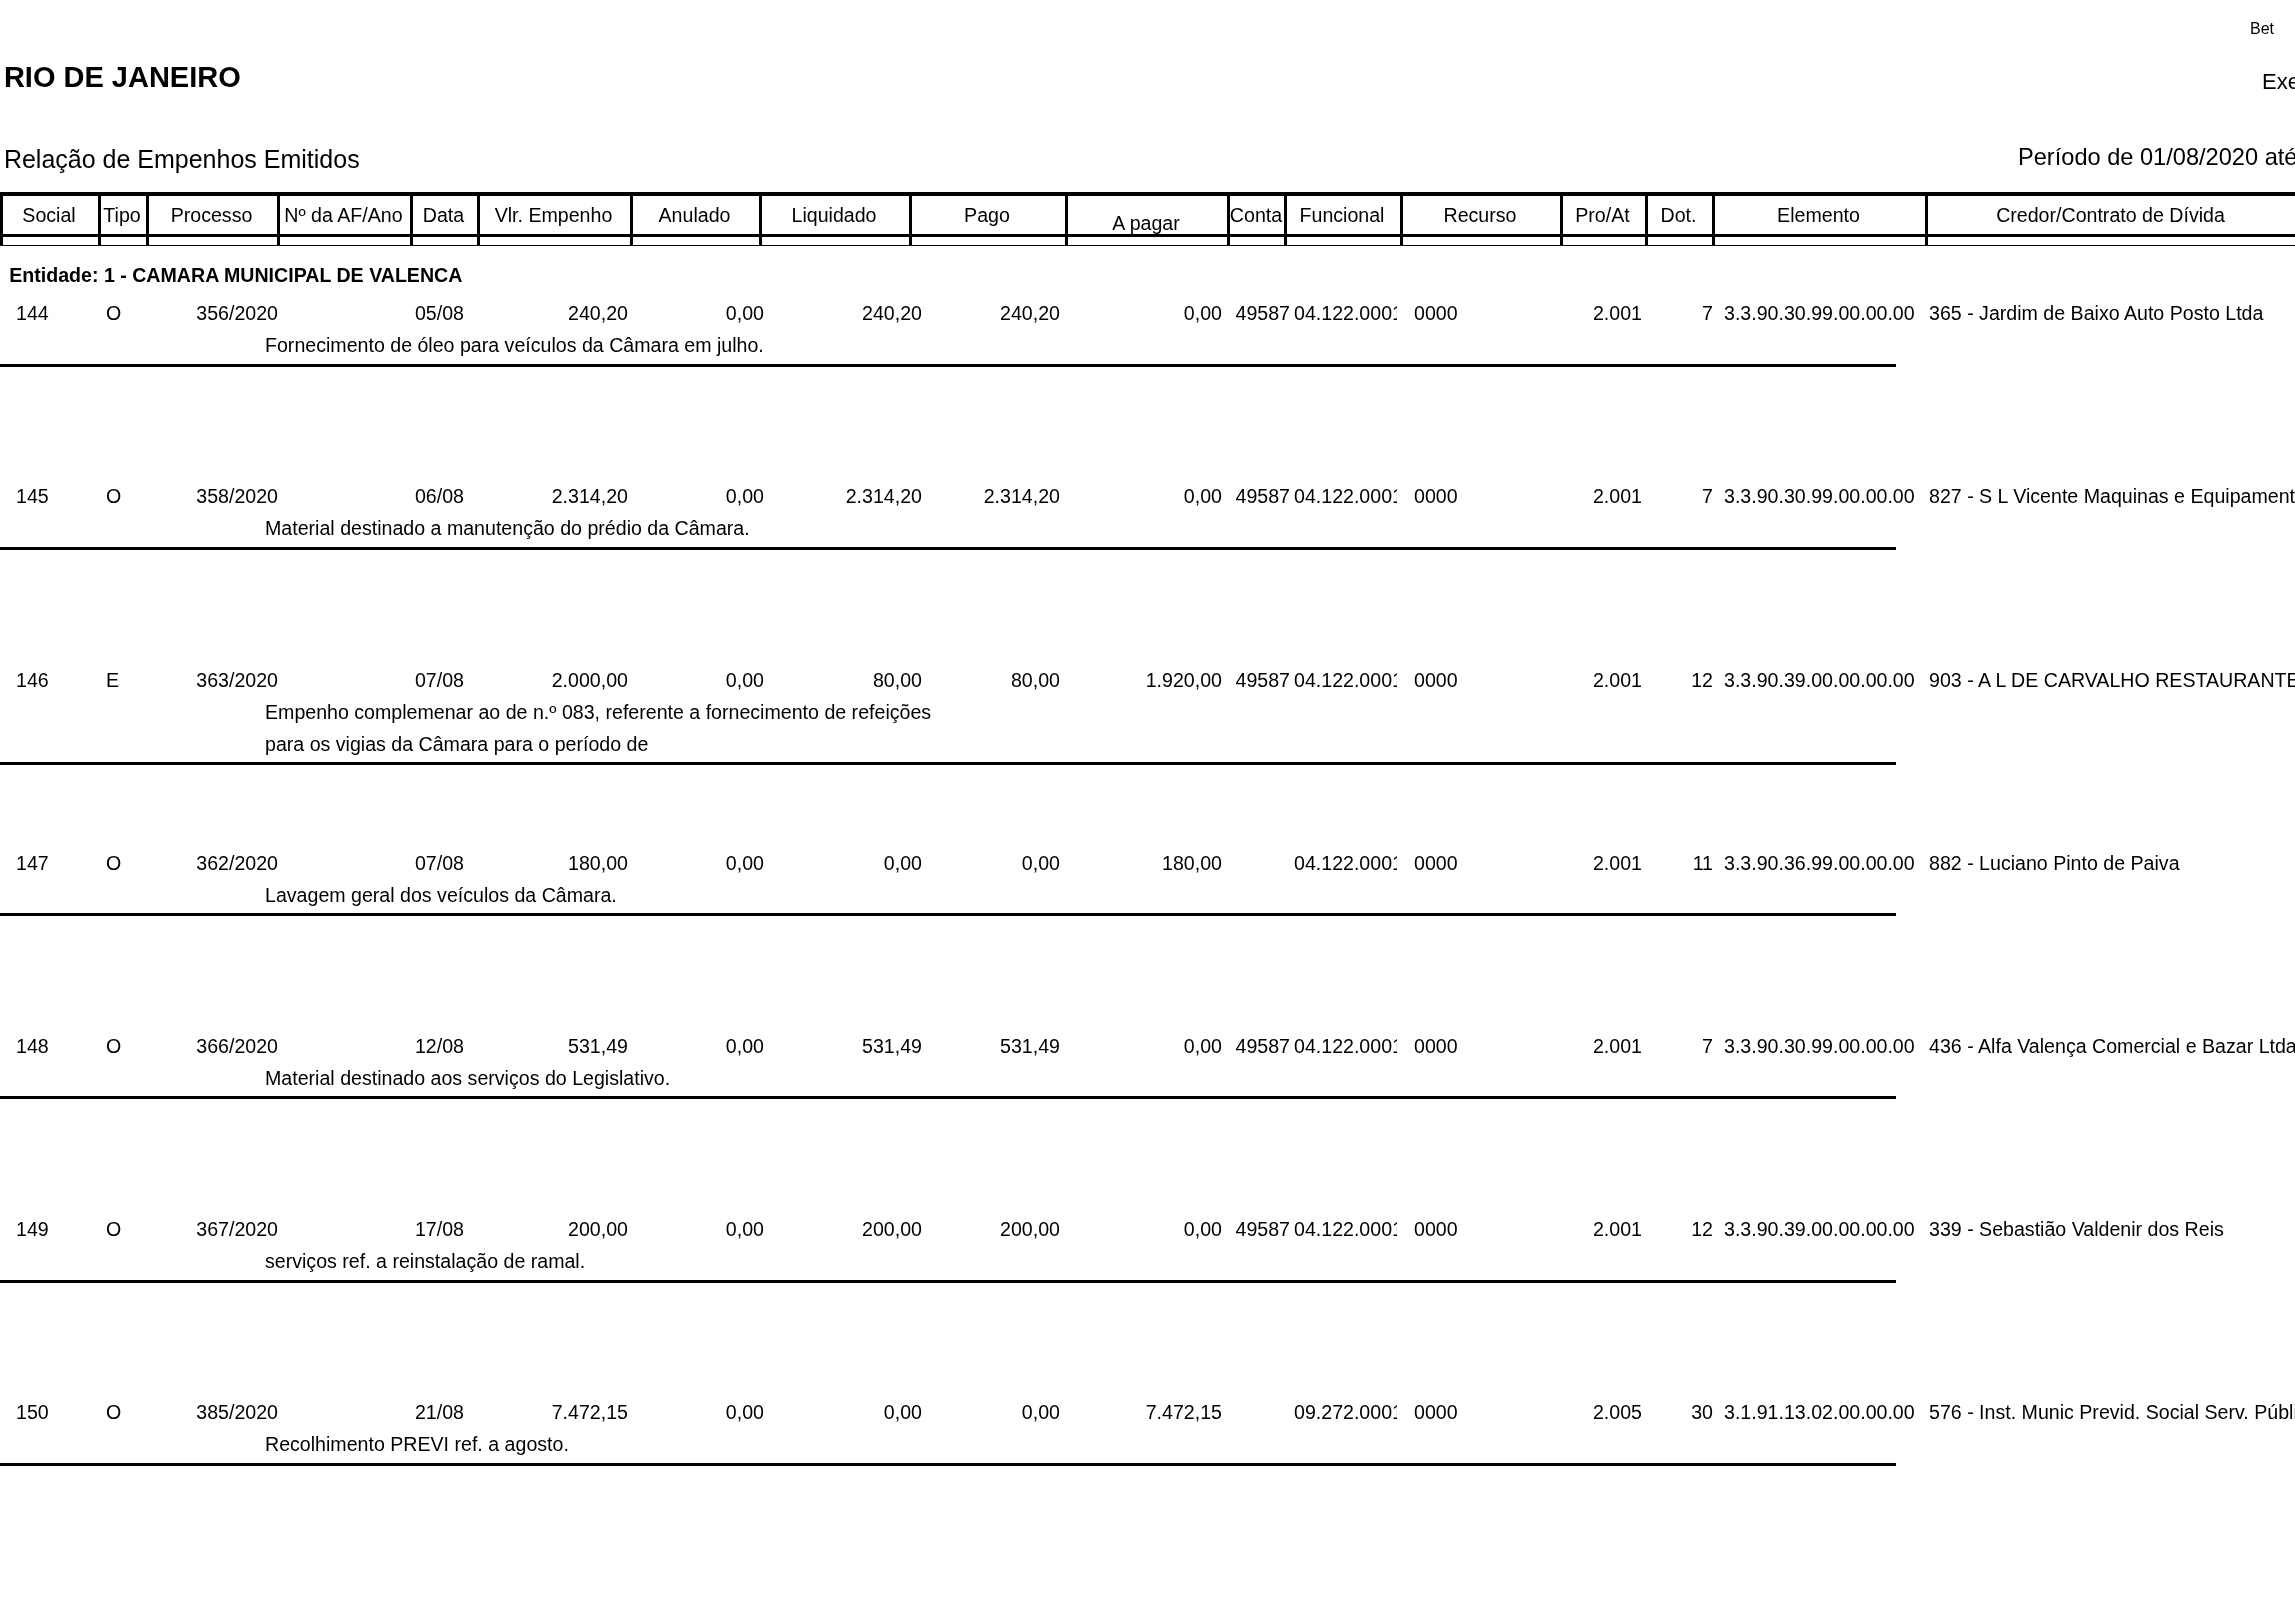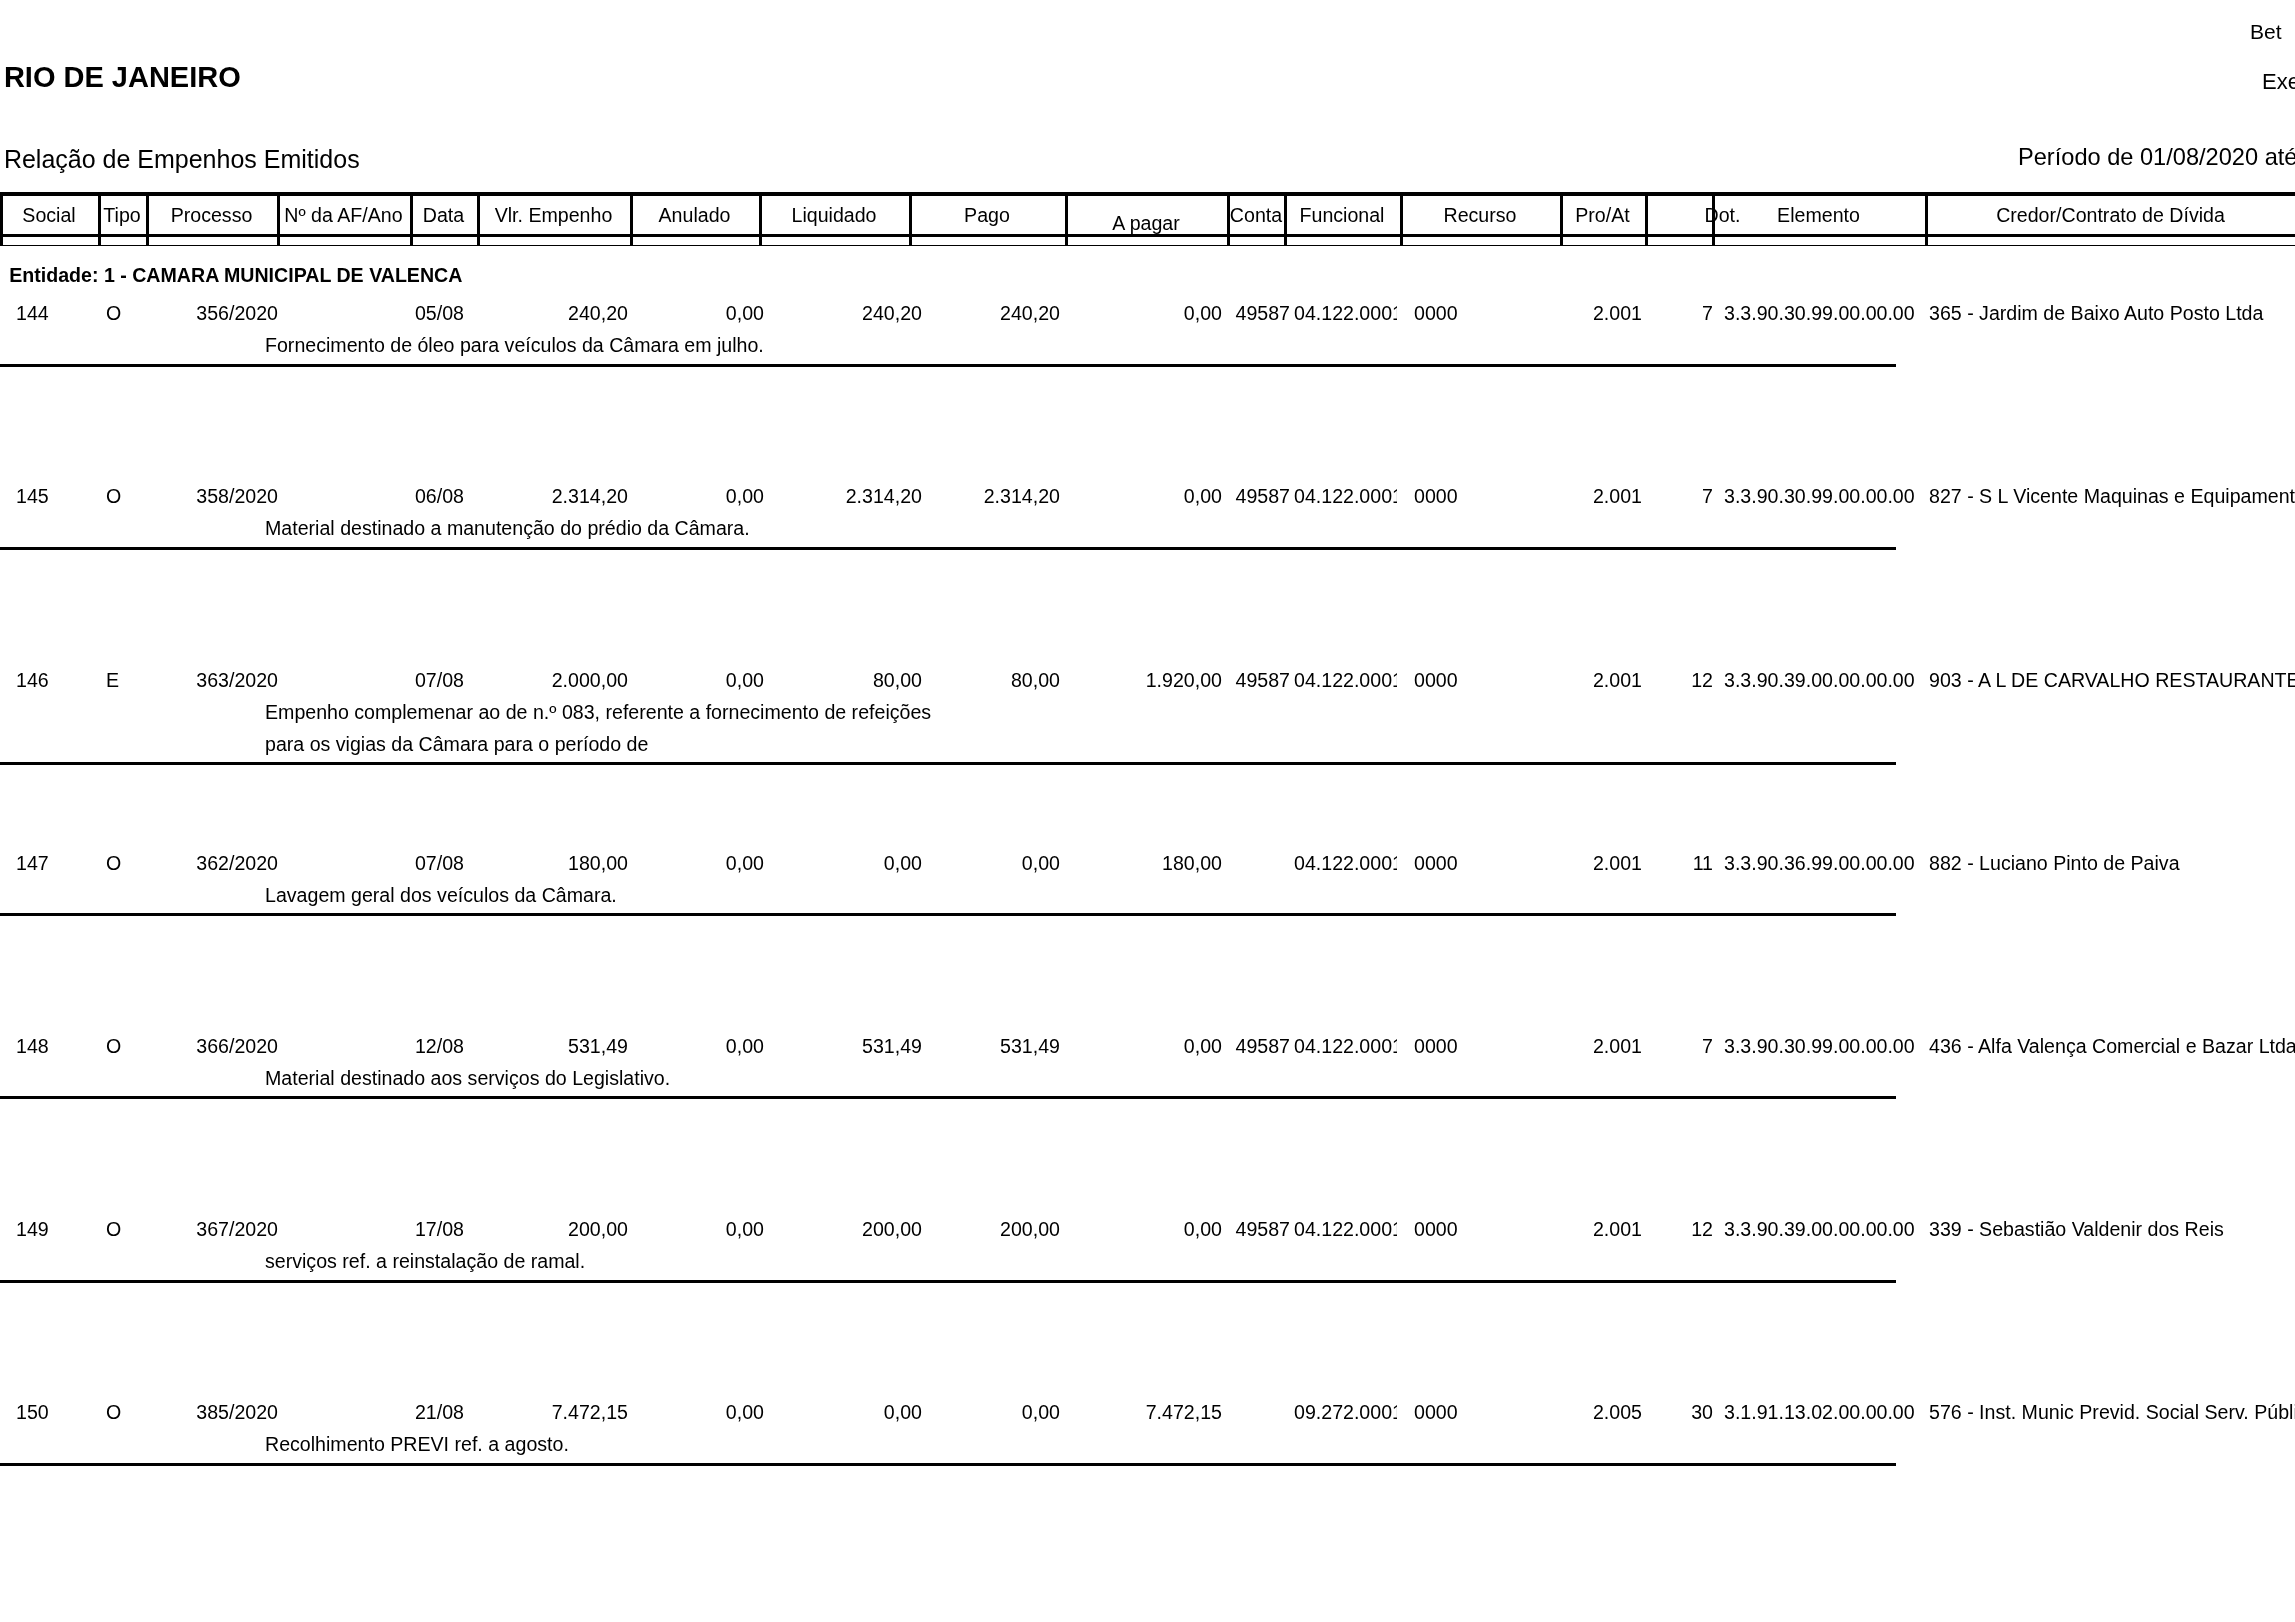--- a/index.html
+++ b/index.html
@@ -7,21 +7,21 @@
     width:2295px;height:1622px;overflow:hidden;position:relative;
     background:#ffffff;color:#000;
     font-family:"Liberation Sans", sans-serif;
     -webkit-font-smoothing:antialiased;
   }
   #page{position:absolute;left:0;top:0;width:2295px;height:1622px}
   .abs{position:absolute;white-space:nowrap}
   .t1{left:3.9px;top:61px;font-size:29px;font-weight:bold}
   .t2{left:3.9px;top:102px;font-size:29px;font-weight:bold}
   .t3{left:3.9px;top:145px;font-size:25px}
-  .tr1{left:2250px;top:19.6px;font-size:21px}
+  .tr1{left:2250px;top:19.6px;font-size:16px}
   .tr2{left:2262px;top:69px;font-size:22px}
   .period{left:2018px;top:144px;font-size:23.6px}
   .entline{left:9.2px;top:264px;font-size:19.6px;font-weight:bold}
 
   .rule,.vline,.sep{position:absolute;background:#000}
   .hcell{
     position:absolute;height:39px;line-height:39px;text-align:center;
     font-size:19.6px;white-space:nowrap;overflow:hidden
   }
   .row{position:absolute;left:0;width:2295px;height:183px}
@@ -100,21 +100,21 @@
     <div class="hcell" style="left: 410px; top: 196px; width: 67px;">Data</div>
     <div class="hcell" style="left: 477px; top: 196px; width: 153px;">Vlr. Empenho</div>
     <div class="hcell" style="left: 630px; top: 196px; width: 129px;">Anulado</div>
     <div class="hcell" style="left: 759px; top: 196px; width: 150px;">Liquidado</div>
     <div class="hcell" style="left: 909px; top: 196px; width: 156px;">Pago</div>
     <div class="hcell" style="left: 1065px; top: 196px; width: 162px; margin-top: 8px;">A pagar</div>
     <div class="hcell" style="left: 1227px; top: 196px; width: 58px;">Conta</div>
     <div class="hcell" style="left: 1284px; top: 196px; width: 116px;">Funcional</div>
     <div class="hcell" style="left: 1400px; top: 196px; width: 160px;">Recurso</div>
     <div class="hcell" style="left: 1560px; top: 196px; width: 85px;">Pro/At</div>
-    <div class="hcell" style="left: 1645px; top: 196px; width: 67px; padding-left: 44px;">Dot.</div>
+    <div class="hcell" style="left: 1645px; top: 196px; width: 67px;">Dot.</div>
     <div class="hcell" style="left: 1712px; top: 196px; width: 213px;">Elemento</div>
     <div class="hcell" style="left: 1925px; top: 196px; width: 371px;">Credor/Contrato de Dívida</div>
     <div class="row" style="top: 302px;">
     <span class="cell c-emp">144</span>
     <span class="cell c-tipo">O</span>
     <span class="cell c-proc">356/2020</span>
     <span class="cell c-af"></span>
     <span class="cell c-data">05/08</span>
     <span class="cell c-vlr">240,20</span>
     <span class="cell c-anu">0,00</span>

